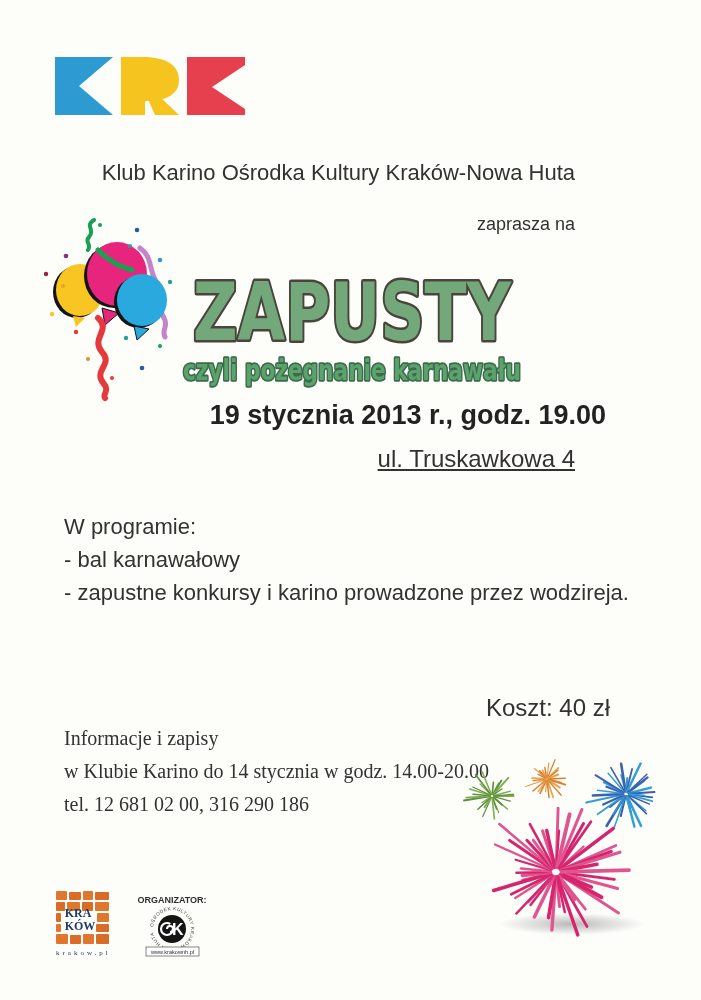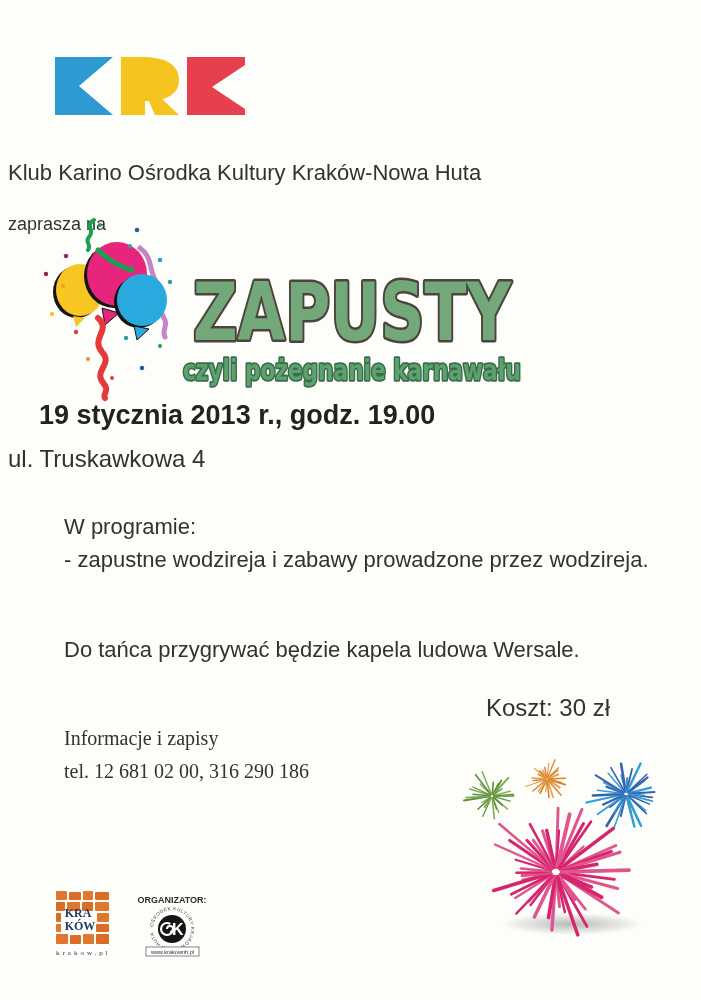--- a/index.html
+++ b/index.html
@@ -2,39 +2,39 @@
 <html><head>
 <meta charset="utf-8">
 <style>
   html,body{margin:0;padding:0;background:#e9e9e9;}
   .poster{
     position:relative;width:701px;height:1000px;margin:0 auto;
     background:#fdfdfa;overflow:hidden;
     font-family:"Liberation Sans",sans-serif;color:#3a3836;
   }
   .abs{position:absolute;}
-  .center{position:absolute;left:8px;width:559px;text-align:left;}
+  .center{position:absolute;left:16px;width:559px;text-align:right;}
   .h1{top:160px;font-size:22px;color:#343230;}
   .h2{top:214px;font-size:18px;color:#343230;}
   .krk{left:55px;top:57px;width:190px;height:58px;}
   .krk-blue{fill:#2d9ad1;} .krk-yellow{fill:#f6c41f;} .krk-red{fill:#e6404f;}
   .balloons{left:42px;top:218px;width:155px;height:185px;}
   .titleblock{left:0;top:252px;width:701px;height:140px;}
   .title-main{
     font-family:"DejaVu Sans",sans-serif;font-weight:bold;font-size:80px;
     fill:#72a87a;stroke:#4c443c;stroke-width:5px;stroke-linejoin:round;
     paint-order:stroke fill;
   }
   .title-sub{
     font-family:"DejaVu Sans",sans-serif;font-weight:bold;font-size:29px;
     fill:#5ca26b;stroke:#3a6b4c;stroke-width:3.6px;stroke-linejoin:round;
     paint-order:stroke fill;
   }
   .date{top:400px;font-size:27px;font-weight:bold;color:#242220;padding-left:31px;}
-  .addr{top:445px;font-size:24px;color:#343230;}
+  .addr{top:445px;font-size:24px;color:#343230;text-decoration:underline;}
   .program{left:64px;top:510px;font-size:22px;line-height:33px;color:#343230;}
   .dance{left:64px;top:637px;font-size:22px;color:#343230;}
   .cost{left:486px;top:694px;font-size:24px;color:#343230;}
   .info{left:64px;top:722px;font-size:20px;line-height:33px;color:#343230;font-family:Liberation Serif, serif;}
   .fireworks{left:430px;top:735px;width:271px;height:235px;}
   .footerlogos{left:50px;top:885px;width:180px;height:95px;}
   .stone{fill:#e0772e;}
   .stone2{fill:#d96c26;}
   .krktext{font-family:"Liberation Serif",serif;font-weight:bold;font-size:12px;fill:#1f3a66;}
   .krkurl{font-family:"Liberation Serif",serif;font-size:7px;letter-spacing:3px;fill:#1f3a66;}
@@ -106,28 +106,29 @@
   <svg class="abs titleblock" viewBox="0 0 701 140">
     <text class="title-main" x="352" y="88" text-anchor="middle" textLength="318" lengthAdjust="spacingAndGlyphs">ZAPUSTY</text>
     <text class="title-sub" x="352" y="128" text-anchor="middle" textLength="338" lengthAdjust="spacingAndGlyphs">czyli pożegnanie karnawału</text>
   </svg>
 
   <div class="center date">19 stycznia 2013 r., godz. 19.00</div>
   <div class="center addr">ul. Truskawkowa 4</div>
 
   <div class="abs program">
     <div>W programie:</div>
-    <div>- zapustne wodzireja i zabawy prowadzone przez wodzireja.</div>
+    <div>- bal karnawałowy</div>
+    <div>- zapustne konkursy i karino prowadzone przez wodzireja.</div>
   </div>
 
-  <div class="abs dance">Do tańca przygrywać będzie kapela ludowa Wersale.</div>
-  <div class="abs cost">Koszt: 30 zł</div>
+  <div class="abs cost">Koszt: 40 zł</div>
 
   <div class="abs info">
     <div>Informacje i zapisy</div>
+    <div>w Klubie Karino do 14 stycznia w godz. 14.00-20.00</div>
     <div>tel. 12 681 02 00, 316 290 186</div>
   </div>
 
   <svg id="fireworks-svg" class="abs fireworks" viewBox="430 735 271 235">
     <defs>
       <radialGradient id="shadgrad">
         <stop offset="0%" stop-color="#b9b9b9"></stop>
         <stop offset="100%" stop-color="#b9b9b9" stop-opacity="0"></stop>
       </radialGradient>
     </defs>

